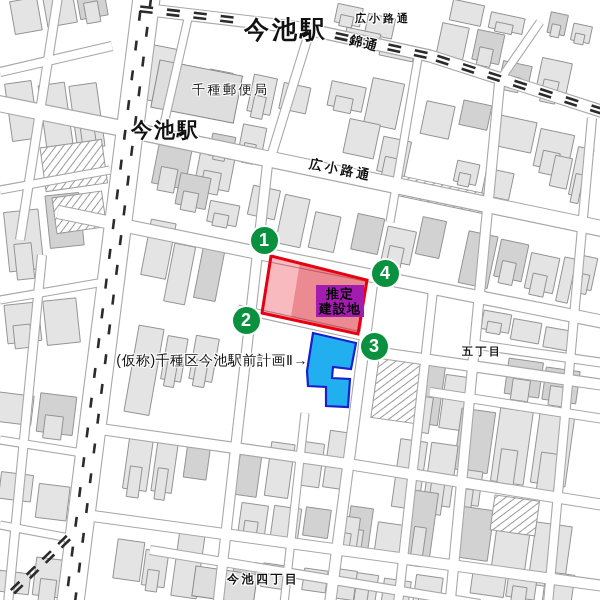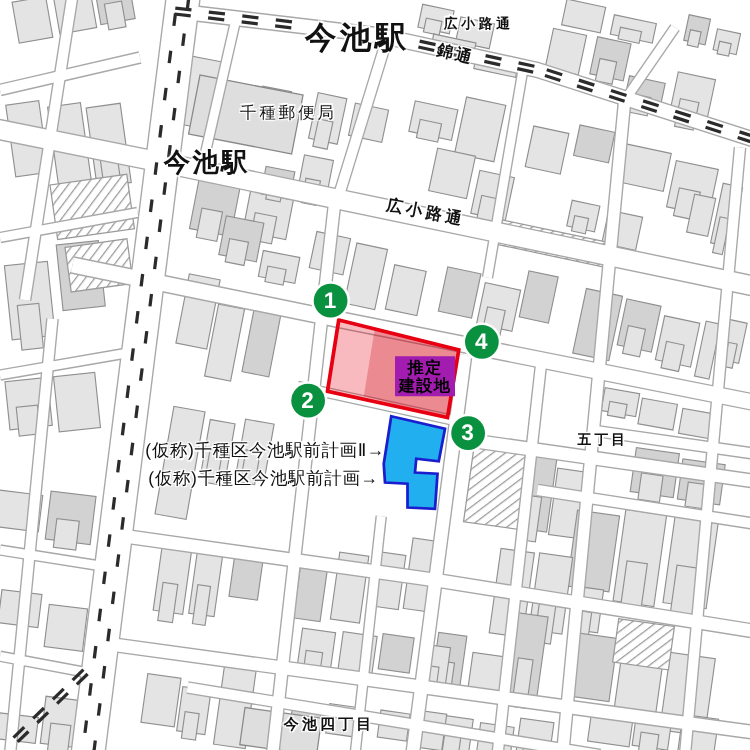--- a/index.html
+++ b/index.html
@@ -465,18 +465,17 @@
   <div class="lbl" id="lbl-station-top">今池駅</div>
   <div class="lbl" id="lbl-station-left">今池駅</div>
   <div class="lbl" id="lbl-gochome">五丁目</div>
   <div class="lbl" id="lbl-hospital">今池四丁目</div>
 
 <div class="marker" style="left: 250.5px; top: 226.5px; background: rgb(10, 145, 64);">1</div>
     <div class="marker" style="left: 232.5px; top: 306.5px; background: rgb(10, 145, 64);">2</div>
     <div class="marker" style="left: 360.5px; top: 332.5px; background: rgb(10, 145, 64);">3</div>
     <div class="marker" style="left: 371.5px; top: 259.5px; background: rgb(10, 145, 64);">4</div>
     <div class="lbl" id="lbl-plan2">(仮称)千種区今池駅前計画Ⅱ→</div>
-    <div class="lbl" id="lbl-plan1">(仮称)千種区今池駅前計画→</div>
     <div id="site-label">
     <div>推定</div>
     <div>建設地</div>
   </div>
   </div>
 
 </body></html>

